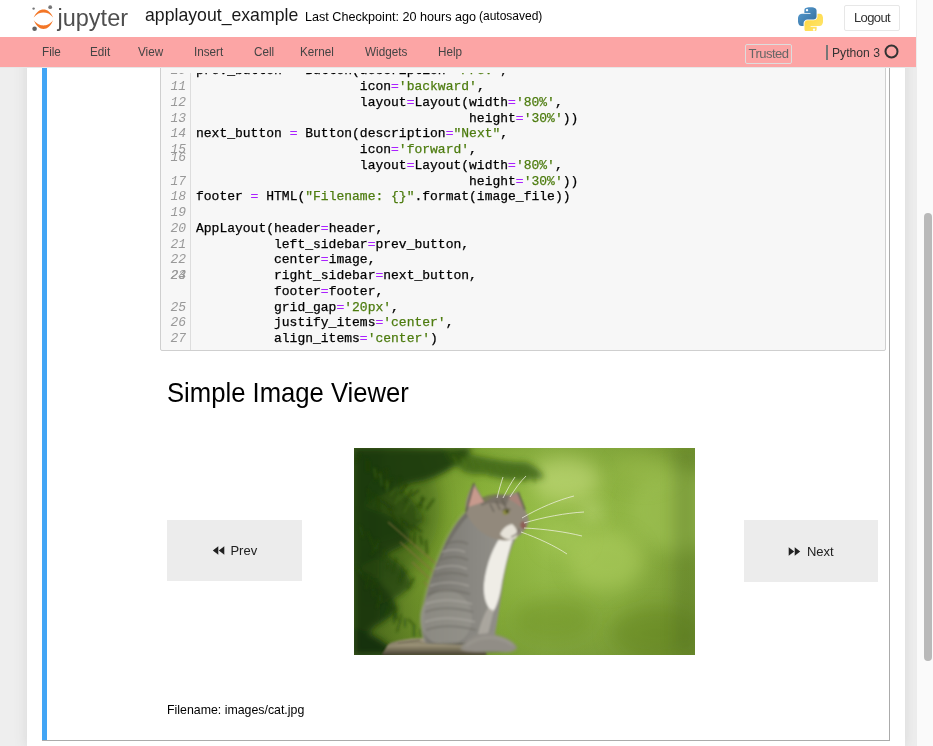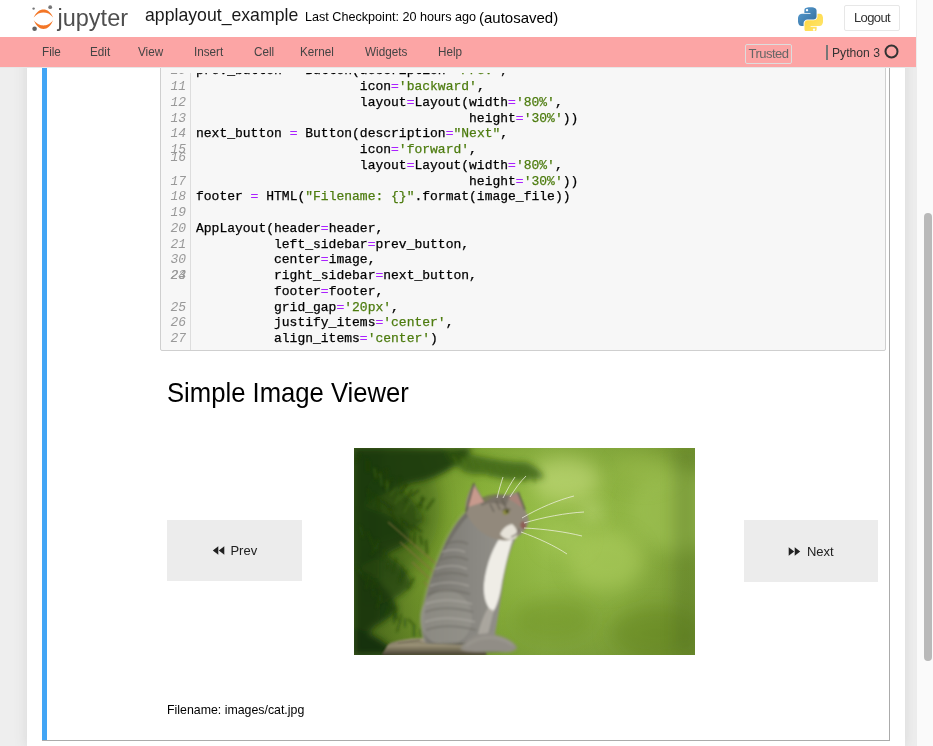--- a/index.html
+++ b/index.html
@@ -28,21 +28,21 @@
 
 
 #bluebar { left:42px; top:68px; width:5px; height:673px; background:#42A5F5; z-index:3; }
 #cellright { left:889px; top:68px; width:1px; height:673px; background:#ababab; z-index:3; }
 #cellbottom { left:42px; top:740px; width:848px; height:1px; background:#ababab; z-index:3; }
 
 
 #header { left:0; top:0; width:916px; height:37px; background:#fff; z-index:10; }
 #title { left:145px; top:4px; font-size:19px; color:#1a1a1a; transform:scaleX(0.93); transform-origin:0 0; }
 #chkpt { left:305px; top:9px; font-size:13px; color:#000; transform:scaleX(0.97); transform-origin:0 0; }
-#autosv { left:479px; top:9px; font-size:15px; color:#000; }
+#autosv { left:479px; top:9px; font-size:12px; color:#000; }
 #logout { left:844px; top:5px; width:56px; height:26px; background:#fff;
   border:1px solid #e7e7e7; border-radius:2px; font-size:13px; color:#333;
   text-align:center; line-height:24px; letter-spacing:-0.6px; }
 
 
 #menubar { left:0; top:37px; width:916px; height:31px; background:#fca5a5;
   border-bottom:1px solid #e7e7e7; z-index:10; }
 .mi { position:absolute; top:7px; font-size:13px; color:#444; transform:scaleX(0.9); transform-origin:0 0; }
 #trusted { left:745px; top:7px; width:47px; height:20px; border:1px solid #ddd;
   border-radius:2px; font-size:13px; color:#666; text-align:center; line-height:18px; letter-spacing:-0.5px; }
@@ -90,21 +90,21 @@
     <div class="lnum" style="top:112.70px">17</div>
     <div class="cl" style="top:112.70px">                                   height<span class="op">=</span><span class="st">'30%'</span>))</div>
     <div class="lnum" style="top:128.45px">18</div>
     <div class="cl" style="top:128.45px">footer <span class="op">=</span> HTML(<span class="st">"Filename: {}"</span>.format(image_file))</div>
     <div class="lnum" style="top:144.20px">19</div>
     <div class="cl" style="top:144.20px"></div>
     <div class="lnum" style="top:159.95px">20</div>
     <div class="cl" style="top:159.95px">AppLayout(header<span class="op">=</span>header,</div>
     <div class="lnum" style="top:175.70px">21</div>
     <div class="cl" style="top:175.70px">          left_sidebar<span class="op">=</span>prev_button,</div>
-    <div class="lnum" style="top:191.45px">30</div>
+    <div class="lnum" style="top:191.45px">22</div>
     <div class="cl" style="top:191.45px">          center<span class="op">=</span>image,</div>
     <div class="lnum" style="top:207.20px">23</div>
     <div class="cl" style="top:207.20px">          right_sidebar<span class="op">=</span>next_button,</div>
     <div class="lnum" style="top:207px">24</div>
     <div class="cl" style="top:222.95px">          footer<span class="op">=</span>footer,</div>
     <div class="lnum" style="top:238.70px">25</div>
     <div class="cl" style="top:238.70px">          grid_gap<span class="op">=</span><span class="st">'20px'</span>,</div>
     <div class="lnum" style="top:254.45px">26</div>
     <div class="cl" style="top:254.45px">          justify_items<span class="op">=</span><span class="st">'center'</span>,</div>
     <div class="lnum" style="top:270.20px">27</div>

